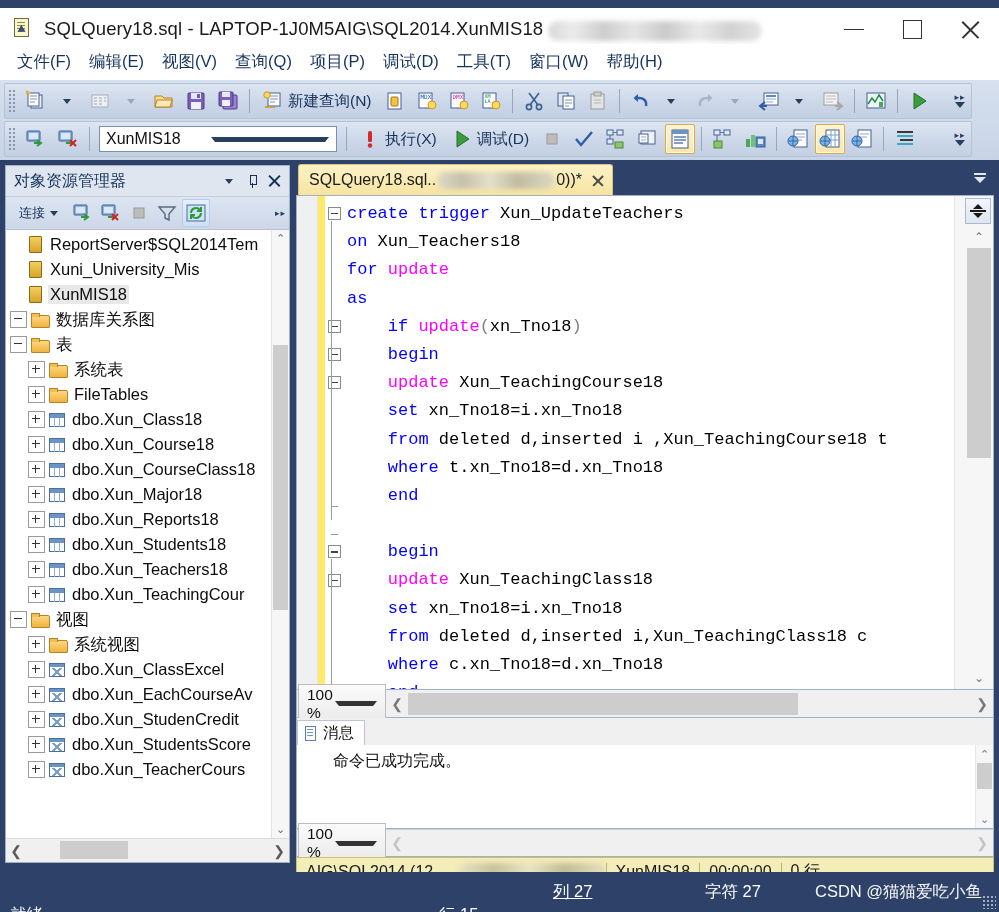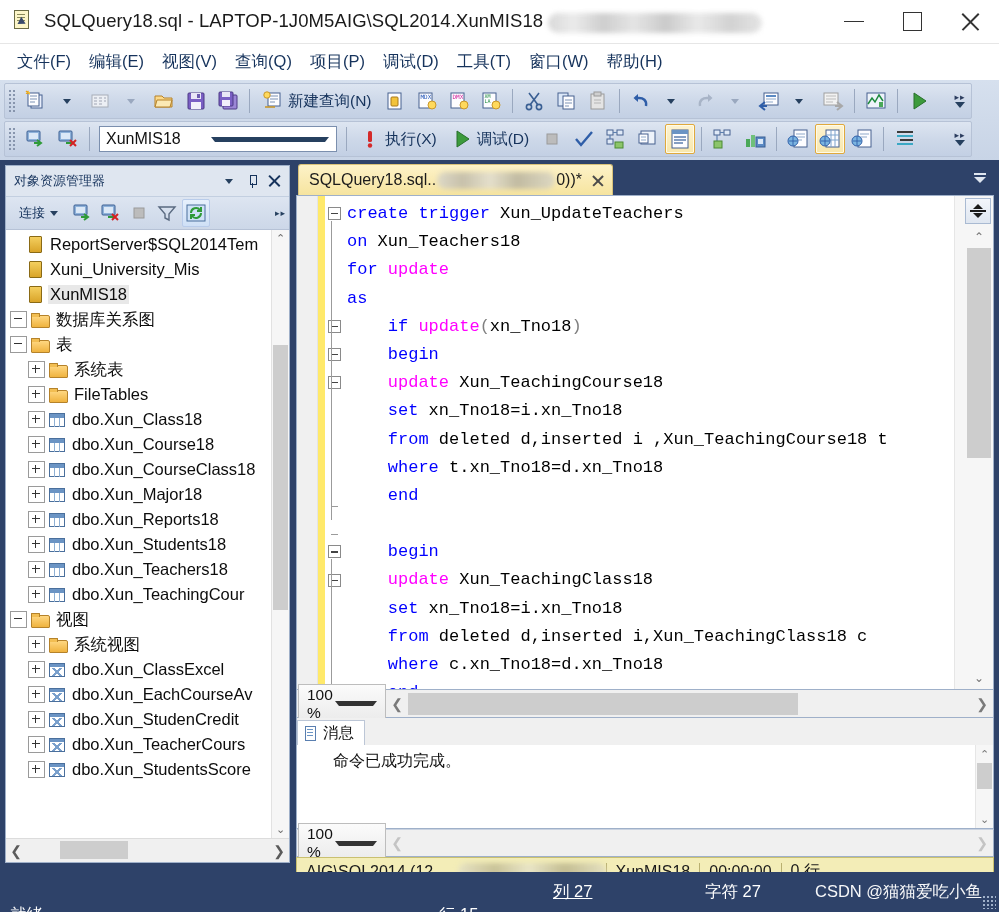--- a/index.html
+++ b/index.html
@@ -11,21 +11,21 @@
   }
   #app {
     position: relative;
     width: 999px; height: 912px;
     background: #2e4269;
     box-sizing: border-box;
   }
 
   
   .titlebar {
-    position: absolute; left: 0; top: 0;
+    position: absolute; left: 0; top: 8px;
     width: 999px; height: 44px;
     background: #ffffff;
     display: flex; align-items: center;
     box-sizing: border-box;
     border-bottom: 1px solid #e6e6e6;
   }
   .title-icon {
     width: 30px; height: 28px;
     margin-left: 10px; margin-right: 4px;
     position: relative; flex: none;
@@ -194,21 +194,21 @@
     box-sizing: border-box;
     display: flex; flex-direction: column;
   }
   .oe-head {
     height: 30px; background: #dfe6f0;
     display: flex; align-items: center;
     padding: 0 4px 0 8px; flex: none;
     border-bottom: 1px solid #c3cfe0;
   }
   .oe-title {
-    font-size: 13px; color: #16335c; flex: 1; white-space: nowrap;
+    font-size: 16px; color: #16335c; flex: 1; white-space: nowrap;
   }
   .oe-hbtn {
     width: 22px; height: 22px; flex: none;
     display: flex; align-items: center; justify-content: center;
     color: #16335c; font-size: 13px;
   }
   .pin {
     width: 11px; height: 13px; position: relative;
   }
   .pin:before {
@@ -1122,26 +1122,26 @@
               <span class="tlabel">dbo.Xun_EachCourseAv</span>
             </div>
             <div class="tn" style="padding-left: 22px;">
               <span class="exp plus"></span>
               <span class="i-view"></span>
               <span class="tlabel">dbo.Xun_StudenCredit</span>
             </div>
             <div class="tn" style="padding-left: 22px;">
               <span class="exp plus"></span>
               <span class="i-view"></span>
+              <span class="tlabel">dbo.Xun_StudentsScore</span>
+            </div>
+            <div class="tn" style="padding-left: 22px;">
+              <span class="exp plus"></span>
+              <span class="i-view"></span>
               <span class="tlabel">dbo.Xun_TeacherCours</span>
-            </div>
-            <div class="tn" style="padding-left: 22px;">
-              <span class="exp plus"></span>
-              <span class="i-view"></span>
-              <span class="tlabel">dbo.Xun_StudentsScore</span>
             </div>
           </div>
         <div class="vsb">
           <div class="ar">⌃</div>
           <div class="thumb" style="top:115px;height:265px;"></div>
           <div class="ar bot">⌄</div>
         </div>
       </div>
 
       <div class="oe-hsb">

